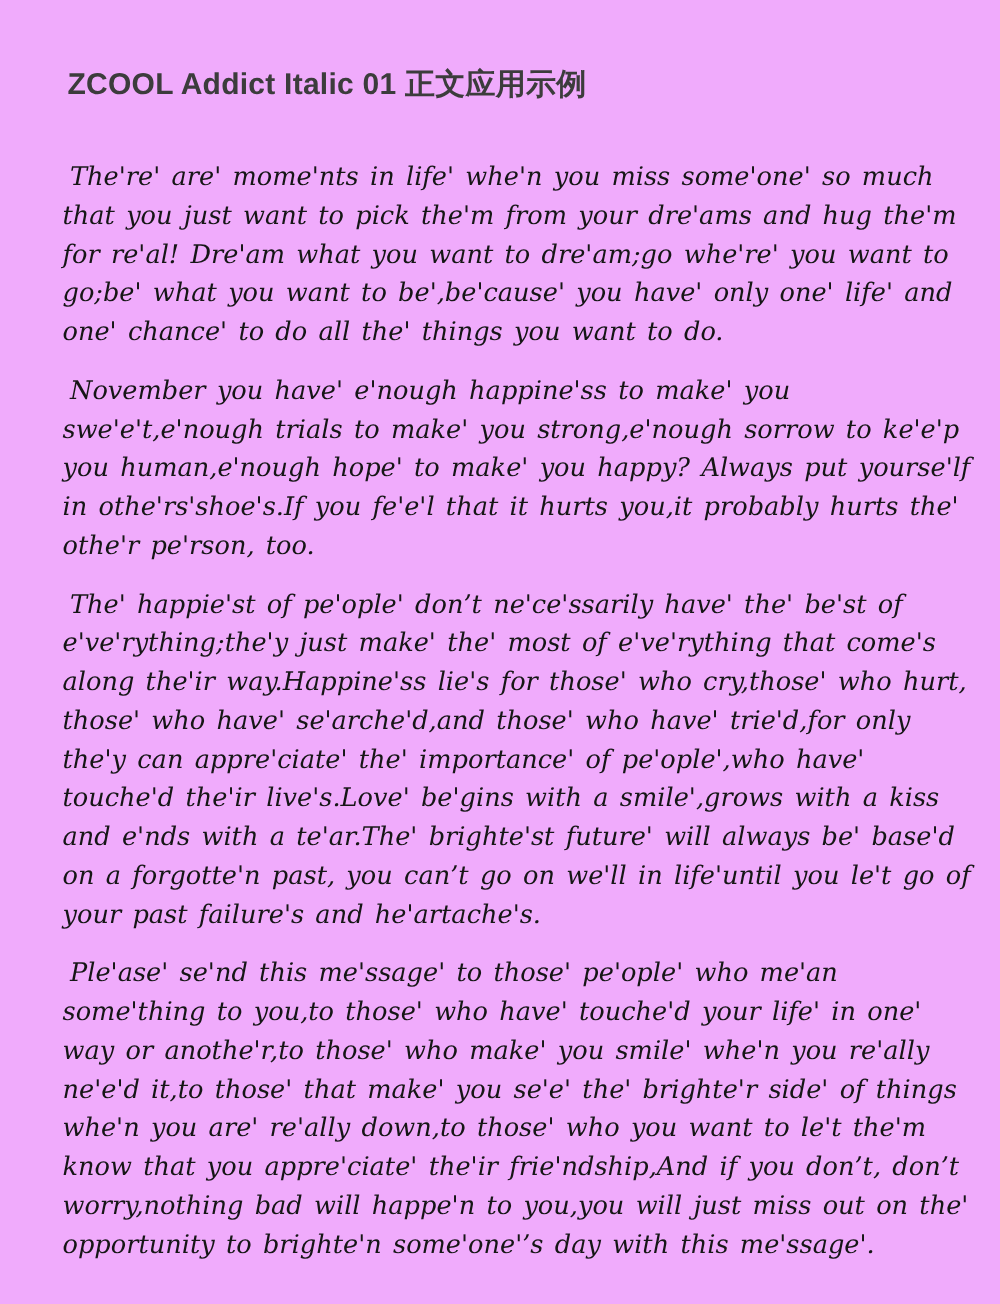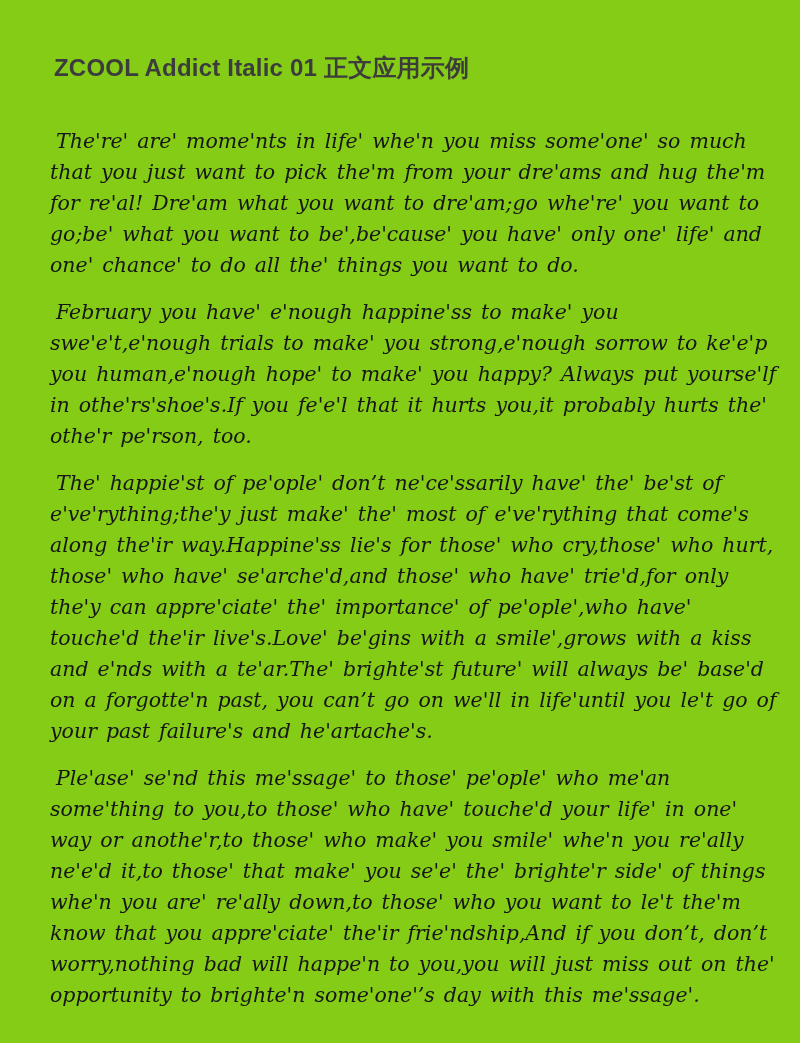--- a/index.html
+++ b/index.html
@@ -4,21 +4,21 @@
 <style>
   html, body {
     margin: 0;
     padding: 0;
     background: #ffffff;
   }
   .page {
     position: relative;
     width: 800px;
     height: 1043px;
-    background: #84cc16;
+    background: #f0abfc;
     box-sizing: border-box;
     padding: 54px 21px 0 50px;
     overflow: hidden;
   }
   .page-title {
     font-family: "Liberation Sans", "DejaVu Sans", sans-serif;
     font-weight: 700;
     font-size: 24px;
     line-height: 28px;
     color: #3c3c3c;
@@ -39,17 +39,17 @@
   }
 </style>
 </head>
 <body>
 
 <div class="page">
   <h1 class="page-title">ZCOOL Addict Italic 01 正文应用示例</h1>
 
   <div class="doc-body">
     <p>The're' are' mome'nts in life' whe'n you miss some'one' so much that you just want to pick the'm from your dre'ams and hug the'm for re'al! Dre'am what you want to dre'am;go whe're' you want to go;be' what you want to be',be'cause' you have' only one' life' and one' chance' to do all the' things you want to do.</p>
-    <p>February you have' e'nough happine'ss to make' you swe'e't,e'nough trials to make' you strong,e'nough sorrow to ke'e'p you human,e'nough hope' to make' you happy? Always put yourse'lf in othe'rs'shoe's.If you fe'e'l that it hurts you,it probably hurts the' othe'r pe'rson, too.</p>
+    <p>November you have' e'nough happine'ss to make' you swe'e't,e'nough trials to make' you strong,e'nough sorrow to ke'e'p you human,e'nough hope' to make' you happy? Always put yourse'lf in othe'rs'shoe's.If you fe'e'l that it hurts you,it probably hurts the' othe'r pe'rson, too.</p>
     <p>The' happie'st of pe'ople' don’t ne'ce'ssarily have' the' be'st of e've'rything;the'y just make' the' most of e've'rything that come's along the'ir way.Happine'ss lie's for those' who cry,those' who hurt, those' who have' se'arche'd,and those' who have' trie'd,for only the'y can appre'ciate' the' importance' of pe'ople',who have' touche'd the'ir live's.Love' be'gins with a smile',grows with a kiss and e'nds with a te'ar.The' brighte'st future' will always be' base'd on a forgotte'n past, you can’t go on we'll in life'until you le't go of your past failure's and he'artache's.</p>
     <p>Ple'ase' se'nd this me'ssage' to those' pe'ople' who me'an some'thing to you,to those' who have' touche'd your life' in one' way or anothe'r,to those' who make' you smile' whe'n you re'ally ne'e'd it,to those' that make' you se'e' the' brighte'r side' of things whe'n you are' re'ally down,to those' who you want to le't the'm know that you appre'ciate' the'ir frie'ndship,And if you don’t, don’t worry,nothing bad will happe'n to you,you will just miss out on the' opportunity to brighte'n some'one'’s day with this me'ssage'.</p>
   </div>
 </div>
 
 </body></html>

